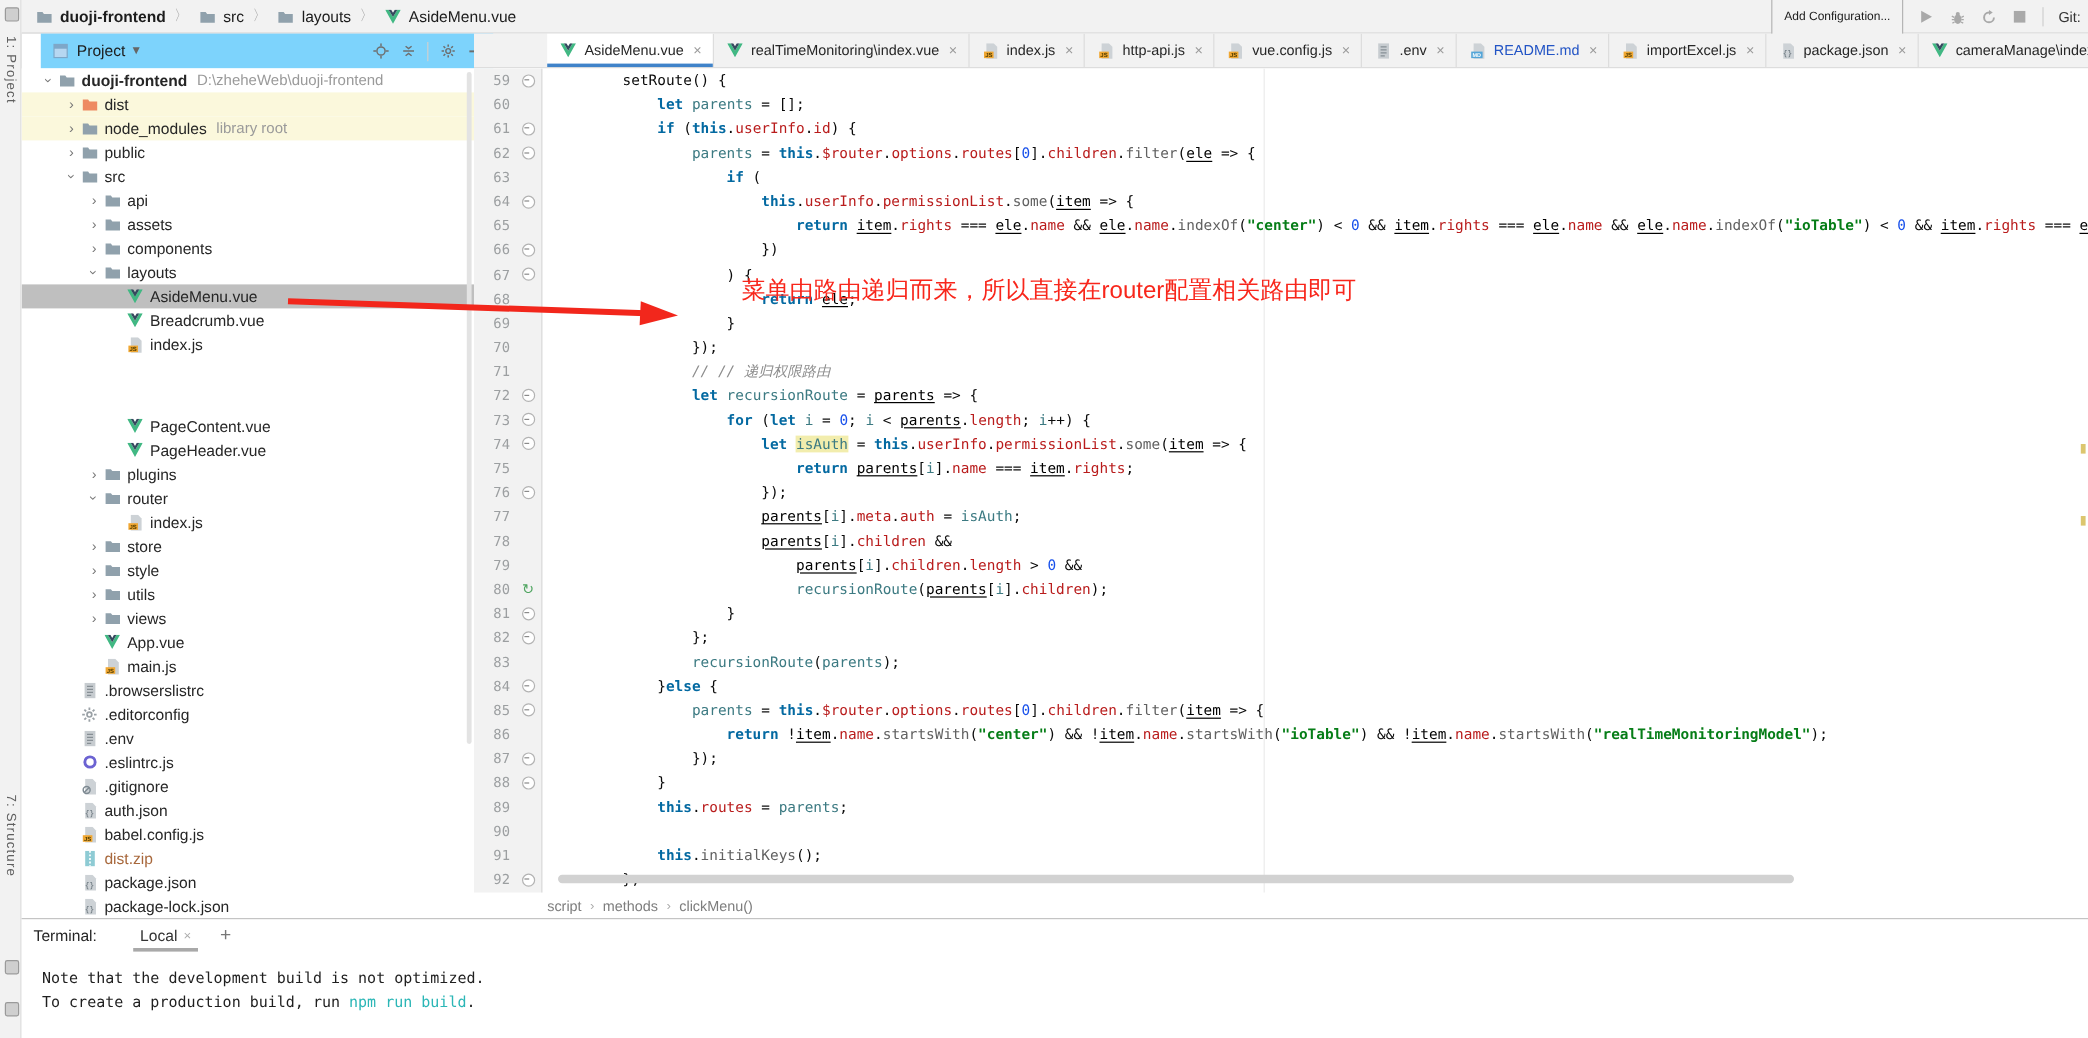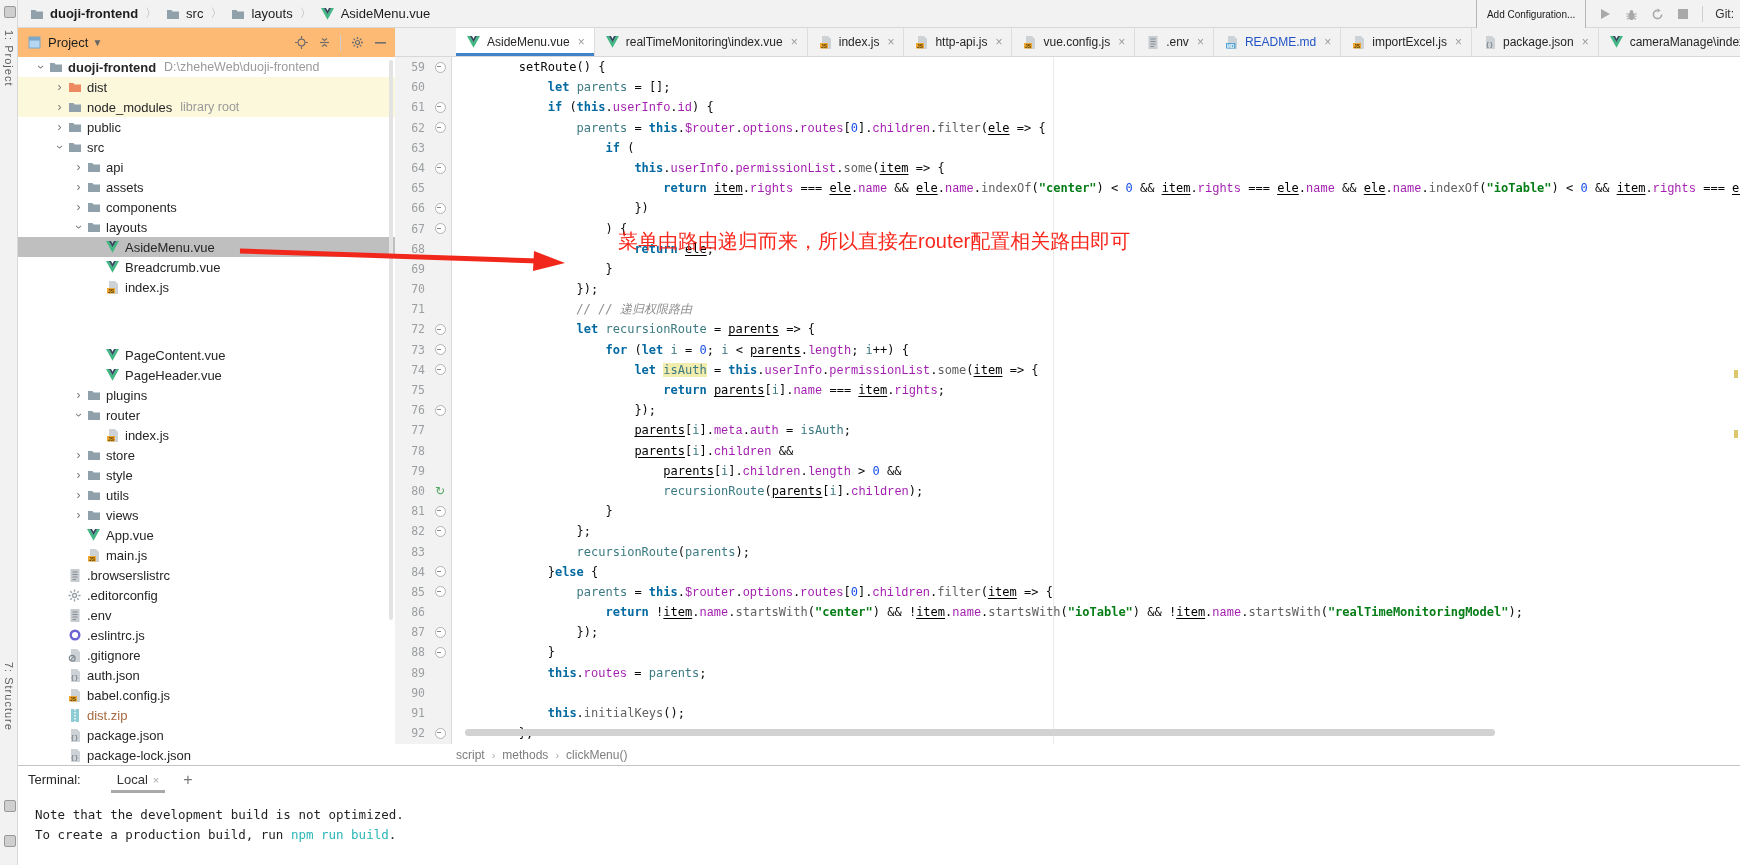--- a/index.html
+++ b/index.html
@@ -17,21 +17,21 @@
   .crumb{display:flex;align-items:center;gap:5px;}
   .crumb.first .clabel{font-weight:bold;}
   .csep{color:#a8a8a8;margin:0 7px;font-size:12px;}
   #tb-right{position:absolute;right:6px;top:0;height:28px;display:flex;align-items:center;gap:12px;}
   #add-config{border:1px solid #b5b5b5;border-radius:3px;background:#F2F2F2;font-size:10px;color:#1a1a1a;padding:20px 10px;font-family:"Liberation Sans",sans-serif;}
   .runic{display:inline-flex;width:14px;height:14px;align-items:center;justify-content:center;}
   #git-label{font-size:12px;color:#333;}
   .tb-sep{width:1px;height:16px;background:#cfcfcf;}
 
   
-  #proj-header{position:absolute;left:18px;top:28px;width:377px;height:29px;background:#fdba74;display:flex;align-items:center;padding:0 8px;box-sizing:border-box;font-size:13px;color:#1c1c1c;}
+  #proj-header{position:absolute;left:34px;top:28px;width:377px;height:29px;background:#7dd3fc;display:flex;align-items:center;padding:0 8px;box-sizing:border-box;font-size:13px;color:#1c1c1c;}
   #proj-header .caret{color:#666;font-size:10px;margin-left:4px;}
   #ph-icons{margin-left:auto;display:flex;align-items:center;gap:9px;}
 
   
   #tabbar{position:absolute;left:395px;top:28px;right:0;height:29px;background:#F2F2F2;border-bottom:1px solid #D8D8D8;display:flex;padding-left:61px;box-sizing:border-box;overflow:hidden;}
   .tab{display:flex;align-items:center;gap:5px;padding:0 9px;font-size:12px;color:#262626;border-right:1px solid #DDDDDD;position:relative;white-space:nowrap;}
   .tab.active{background:#fff;}
   .tab.active::after{content:'';position:absolute;left:0;right:0;bottom:0;height:3px;background:#4083C9;}
   .tab .x{color:#9B9B9B;font-size:12px;margin-left:3px;}
 
@@ -53,21 +53,21 @@
   #gutter-bg{position:absolute;left:0;top:0;width:56px;height:100%;background:#F2F2F2;border-right:1px solid #DADADA;}
   #guide{position:absolute;left:658px;top:0;bottom:0;width:1px;background:#ECECEC;}
   .cline{position:relative;height:20.2px;line-height:20.2px;display:flex;white-space:pre;}
   .ln{width:30px;padding-right:4px;text-align:right;color:#9C9FA1;flex:none;font-size:11.5px;}
   .fold{width:22px;flex:none;display:flex;align-items:center;justify-content:center;}
   .fd{width:9px;height:9px;border:1px solid #B3B3B3;border-radius:50%;background:#fff;position:relative;}
   .fd::after{content:'';position:absolute;left:1.5px;top:3.5px;width:4px;height:1px;background:#8a8a8a;}
   .fr{color:#4FA560;font-size:12px;font-family:"DejaVu Sans",sans-serif;}
   .codetxt{padding-left:10px;}
   .tk-k{color:#0369a1;font-weight:bold;}
-  .tk-p{color:#a21caf;font-family:Liberation Mono, monospace;}
+  .tk-p{color:#b91c1c;}
   .tk-m{color:#616161;}
   .tk-v{color:#3C7A82;}
   .tk-a{color:#000;text-decoration:underline;text-underline-offset:2px;}
   .tk-s{color:#067D17;font-weight:bold;}
   .tk-n{color:#1750EB;}
   .tk-c{color:#8C8C8C;font-style:italic;}
   .tk-t{color:#0a0a0a;}
   .tk-h{color:#3C7A82;background:#F2EDAD;}
   #hsb{position:absolute;left:70px;top:672px;width:1030px;height:7px;background:#D2D2D2;border-radius:4px;}
   .emark{position:absolute;right:2px;width:4px;height:8px;background:#DCC66E;}

